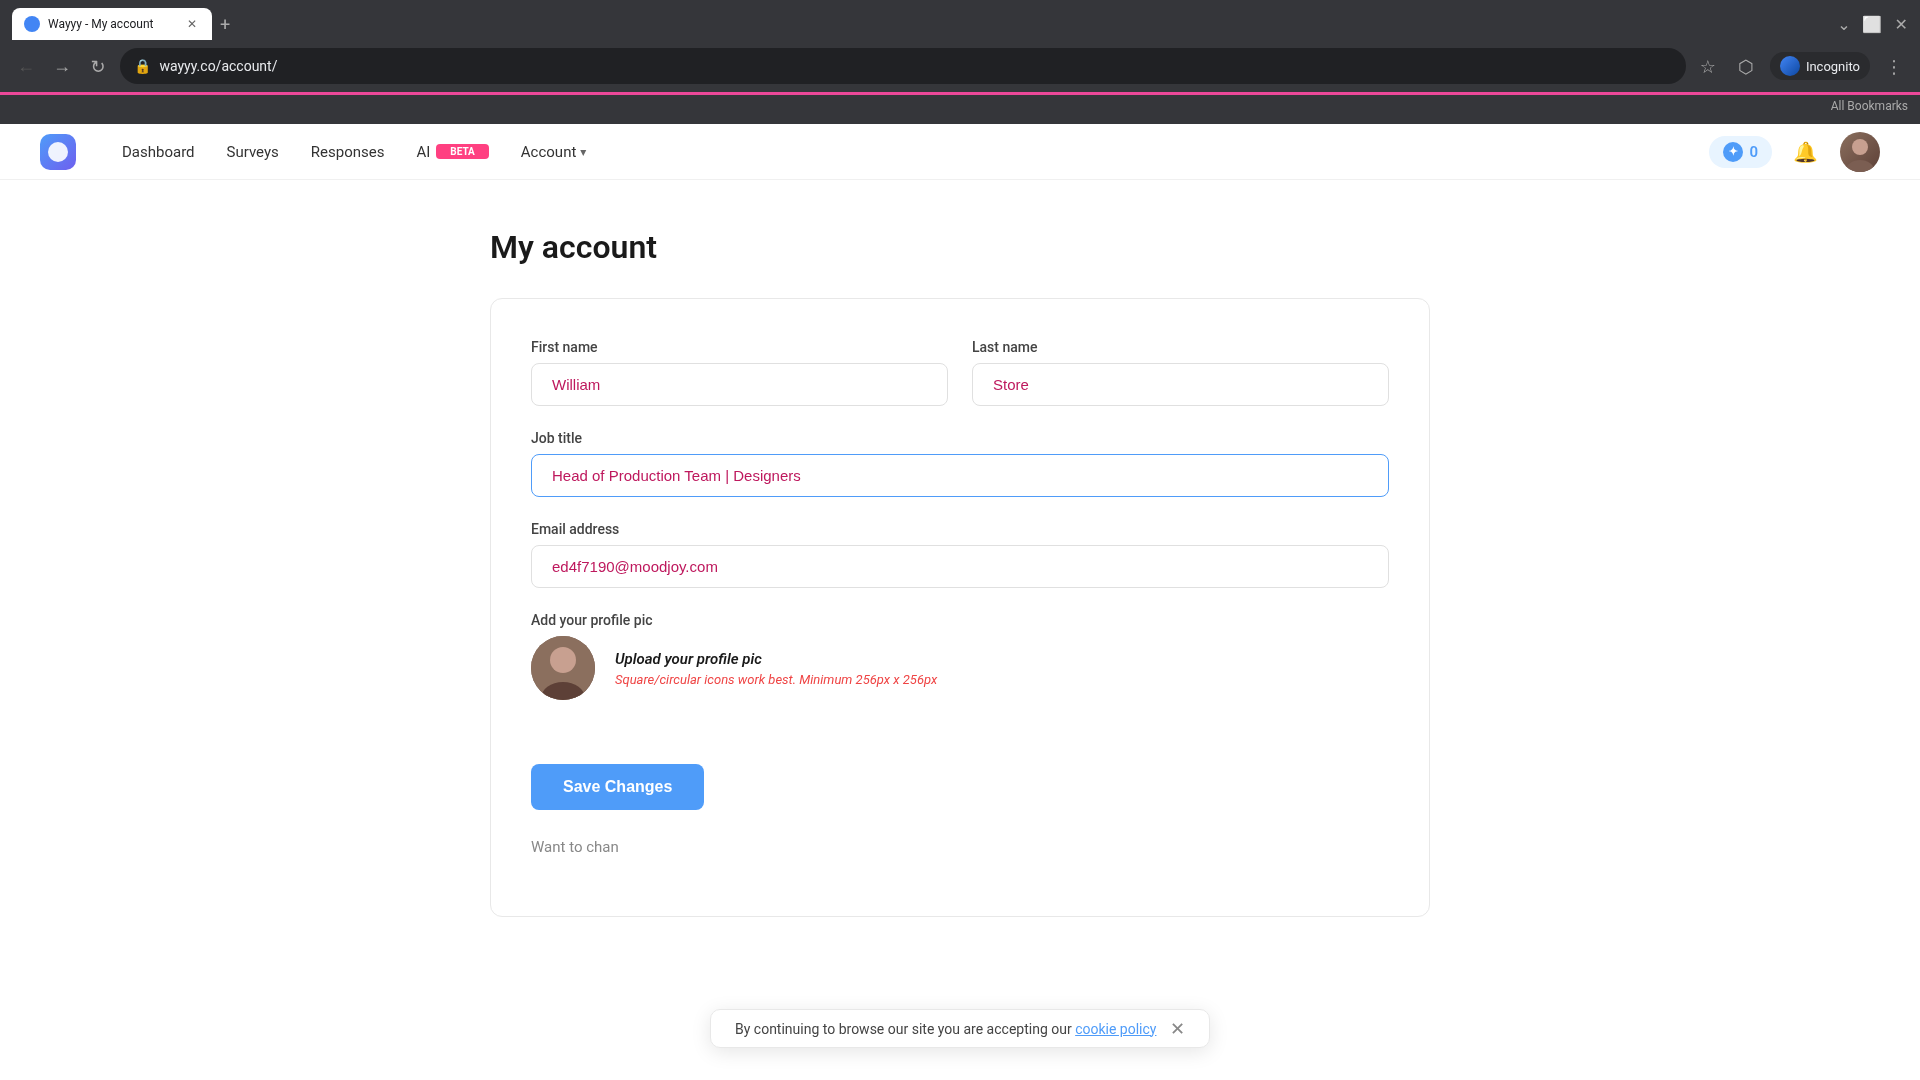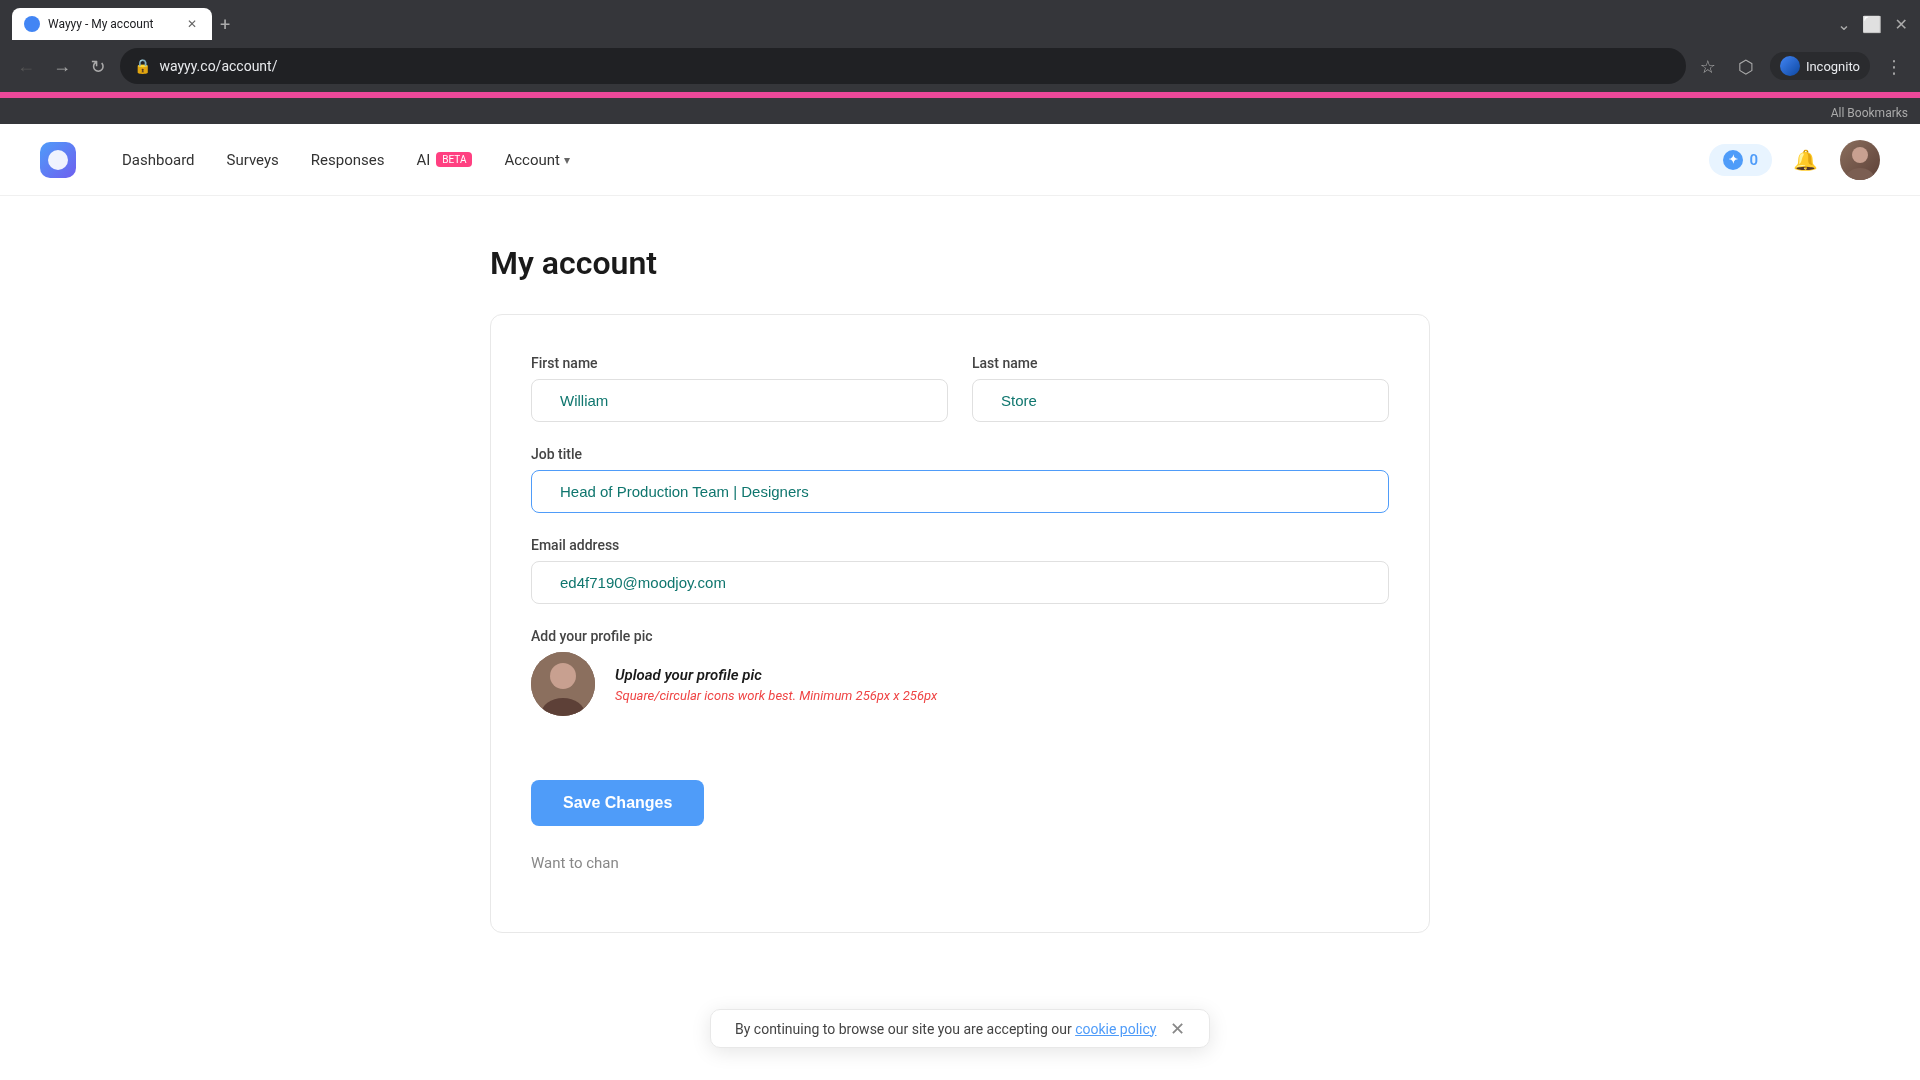--- a/index.html
+++ b/index.html
@@ -129,40 +129,40 @@
       height: 20px;
       border-radius: 50%;
       background: linear-gradient(135deg, #4285f4, #0d47a1);
       display: flex;
       align-items: center;
       justify-content: center;
     }
     .profile-area .profile-label { color: #e8eaed; font-size: 13px; }
     .bookmarks-bar {
       display: flex;
-      align-items: flex-end;
+      align-items: flex-start;
       background: #35363a;
       padding: 4px 12px;
-      border-top: 6px solid #ec4899;
+      border-top: 3px solid #ec4899;
       height: 32px;
     }
     .bookmarks-bar span { color: #aaa; font-size: 12px; margin-left: auto; }
 
     
     .app-wrapper {
       background: #fff;
       min-height: calc(1080px - 124px);
     }
 
     
     .app-header {
       display: flex;
       align-items: center;
       padding: 0 40px;
-      height: 72px;
+      height: 56px;
       border-bottom: 1px solid #f0f0f0;
       background: #fff;
       position: sticky;
       top: 0;
       z-index: 100;
     }
     .logo {
       width: 36px;
       height: 36px;
       background: linear-gradient(135deg, #4f9cf9, #6e5fef);
@@ -198,22 +198,22 @@
       gap: 6px;
       padding: 8px 14px;
       cursor: pointer;
       border-radius: 6px;
     }
     .ai-text { font-size: 15px; color: #333; }
     .beta-tag {
       background: #ff4081;
       color: #fff;
       font-size: 10px;
-      font-weight: 400;
-      padding: 2px 6px;
+      font-weight: 700;
+      padding: 2px 14px;
       border-radius: 4px;
     }
     .account-nav {
       display: flex;
       align-items: center;
       gap: 4px;
       padding: 8px 14px;
       cursor: pointer;
       border-radius: 6px;
       font-size: 15px;
@@ -307,25 +307,25 @@
       flex: 1;
     }
     .form-group.full { flex: 1; }
     .form-label {
       font-size: 14px;
       color: #444;
       font-weight: 500;
     }
     .form-input {
       width: 100%;
-      padding: 12px 28px;
+      padding: 12px 20px;
       border: 1.5px solid #e0e0e0;
       border-radius: 8px;
       font-size: 15px;
-      color: #0f766e;
+      color: #be185d;
       outline: none;
       transition: border-color 0.2s;
     }
     .form-input.active { border-color: #4f9cf9; }
 
     .profile-pic-section {
       display: flex;
       align-items: center;
       gap: 20px;
       margin-bottom: 32px;

